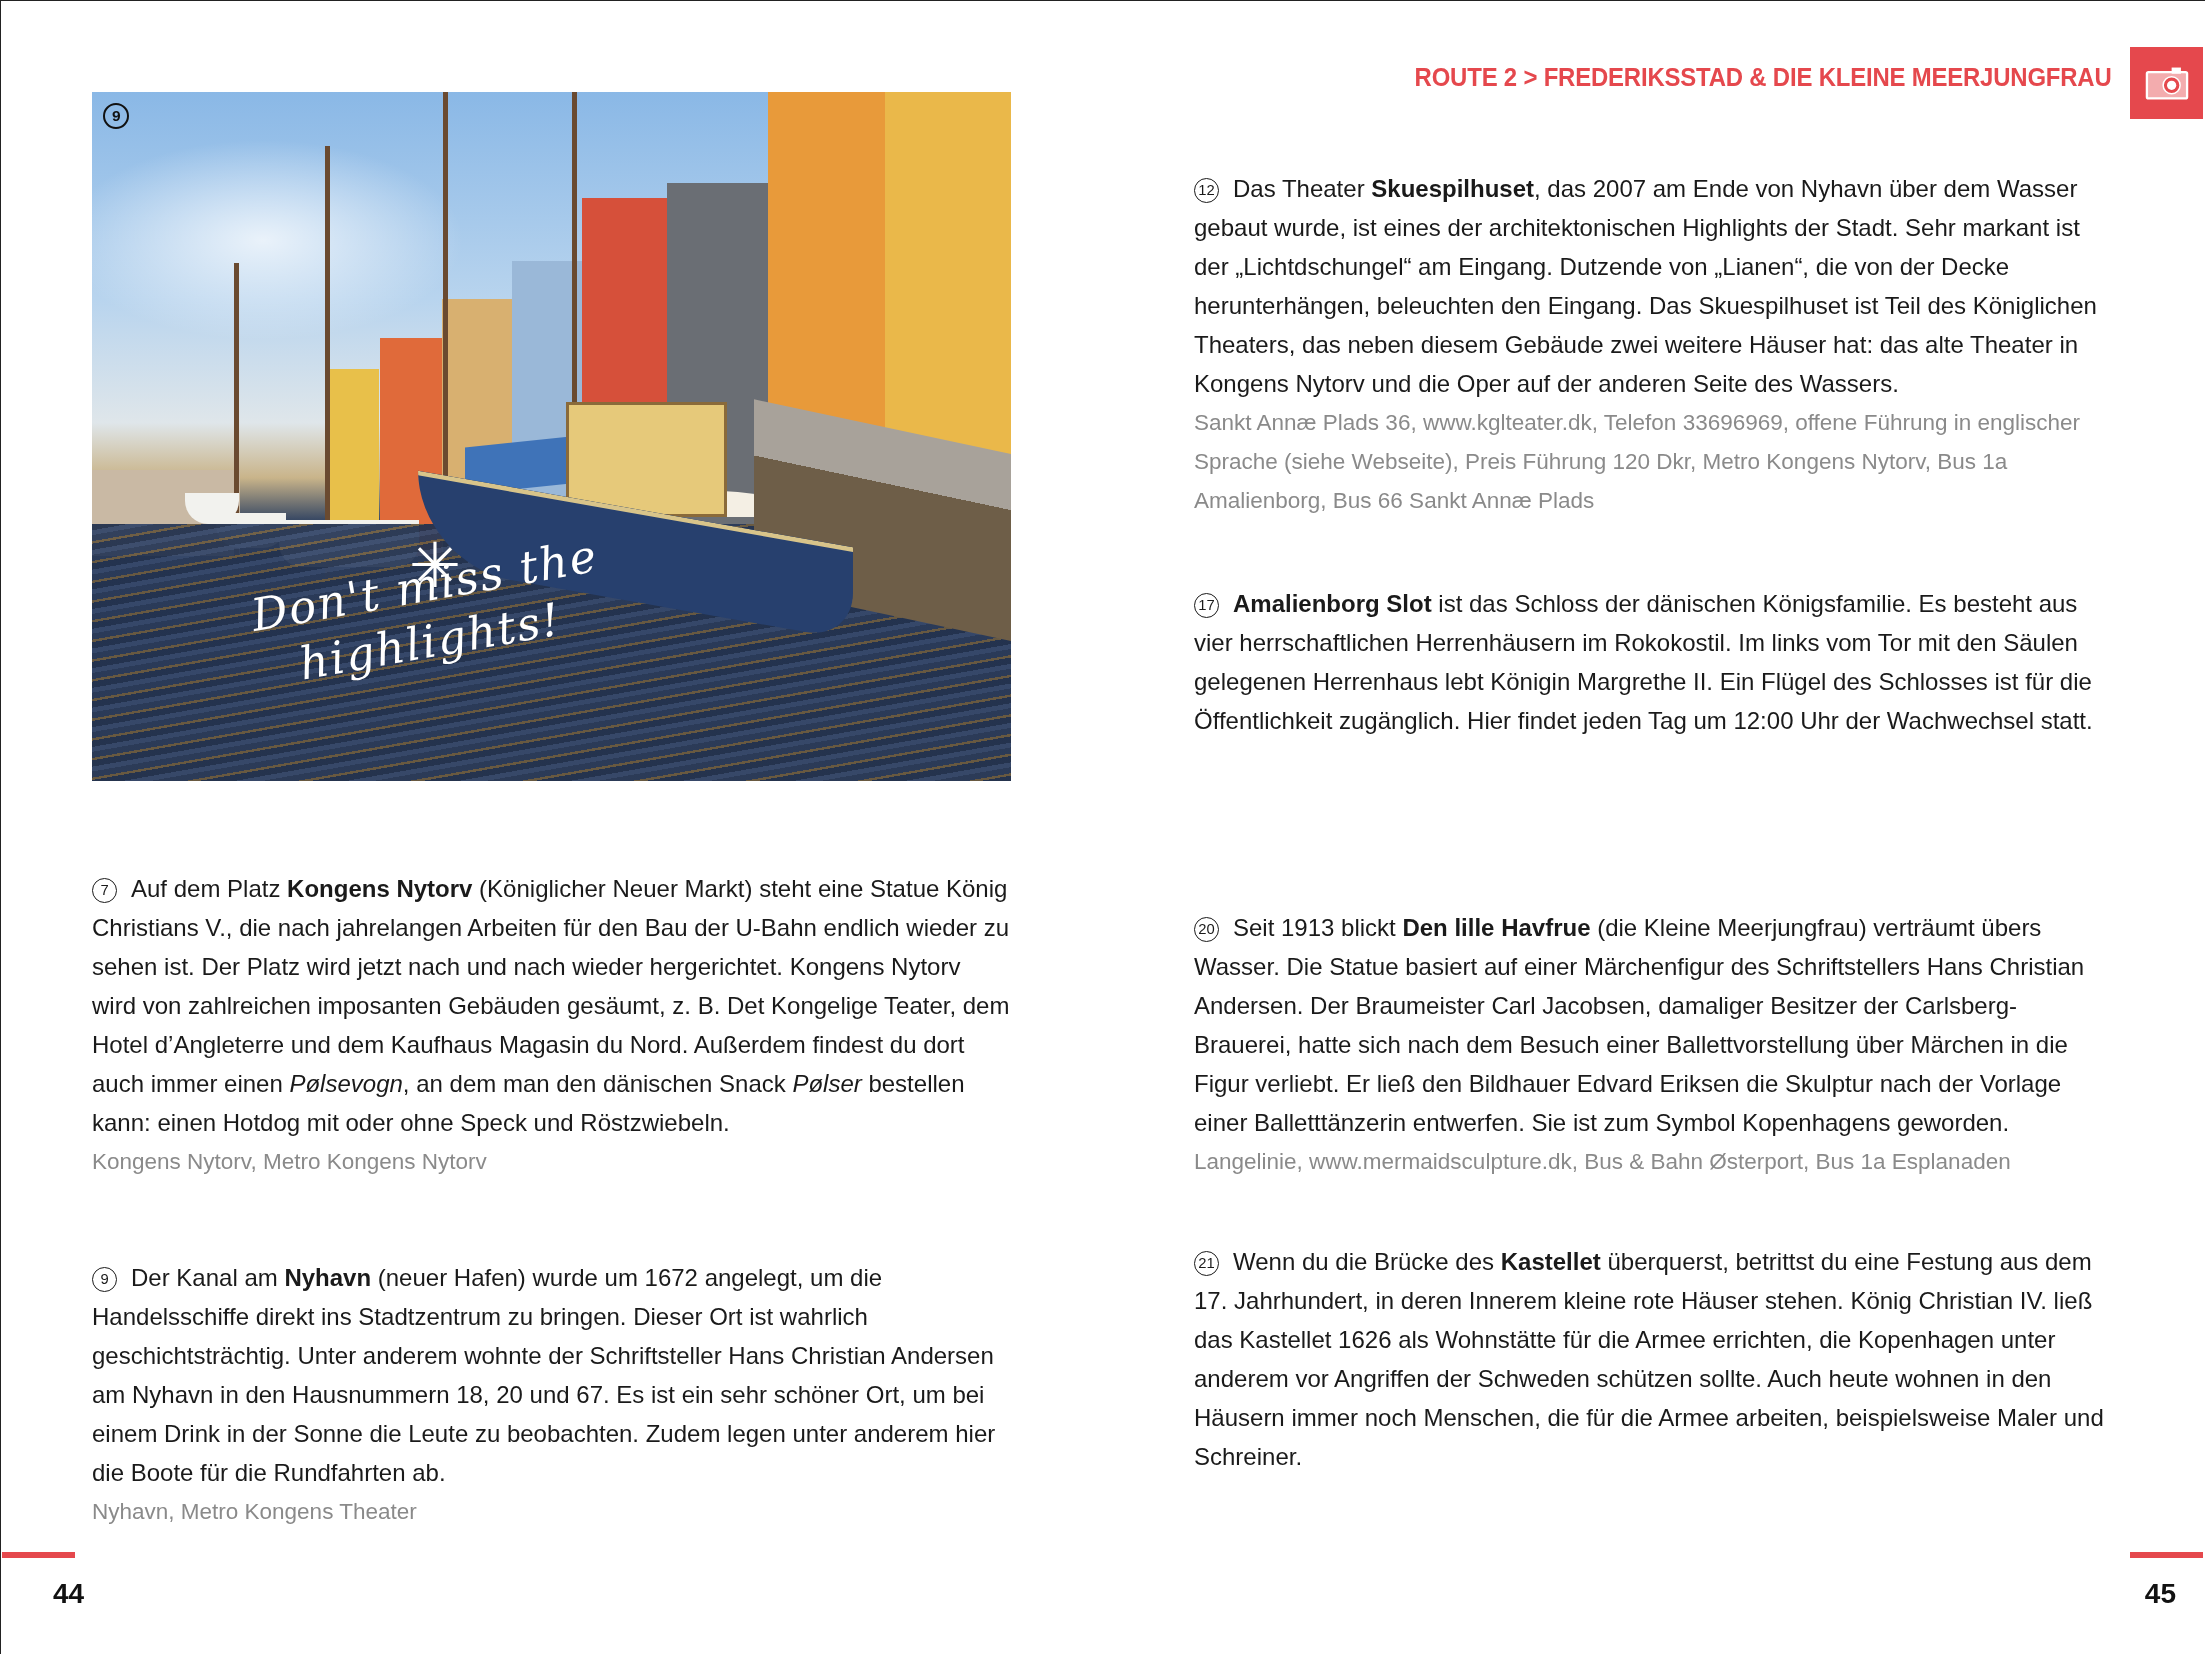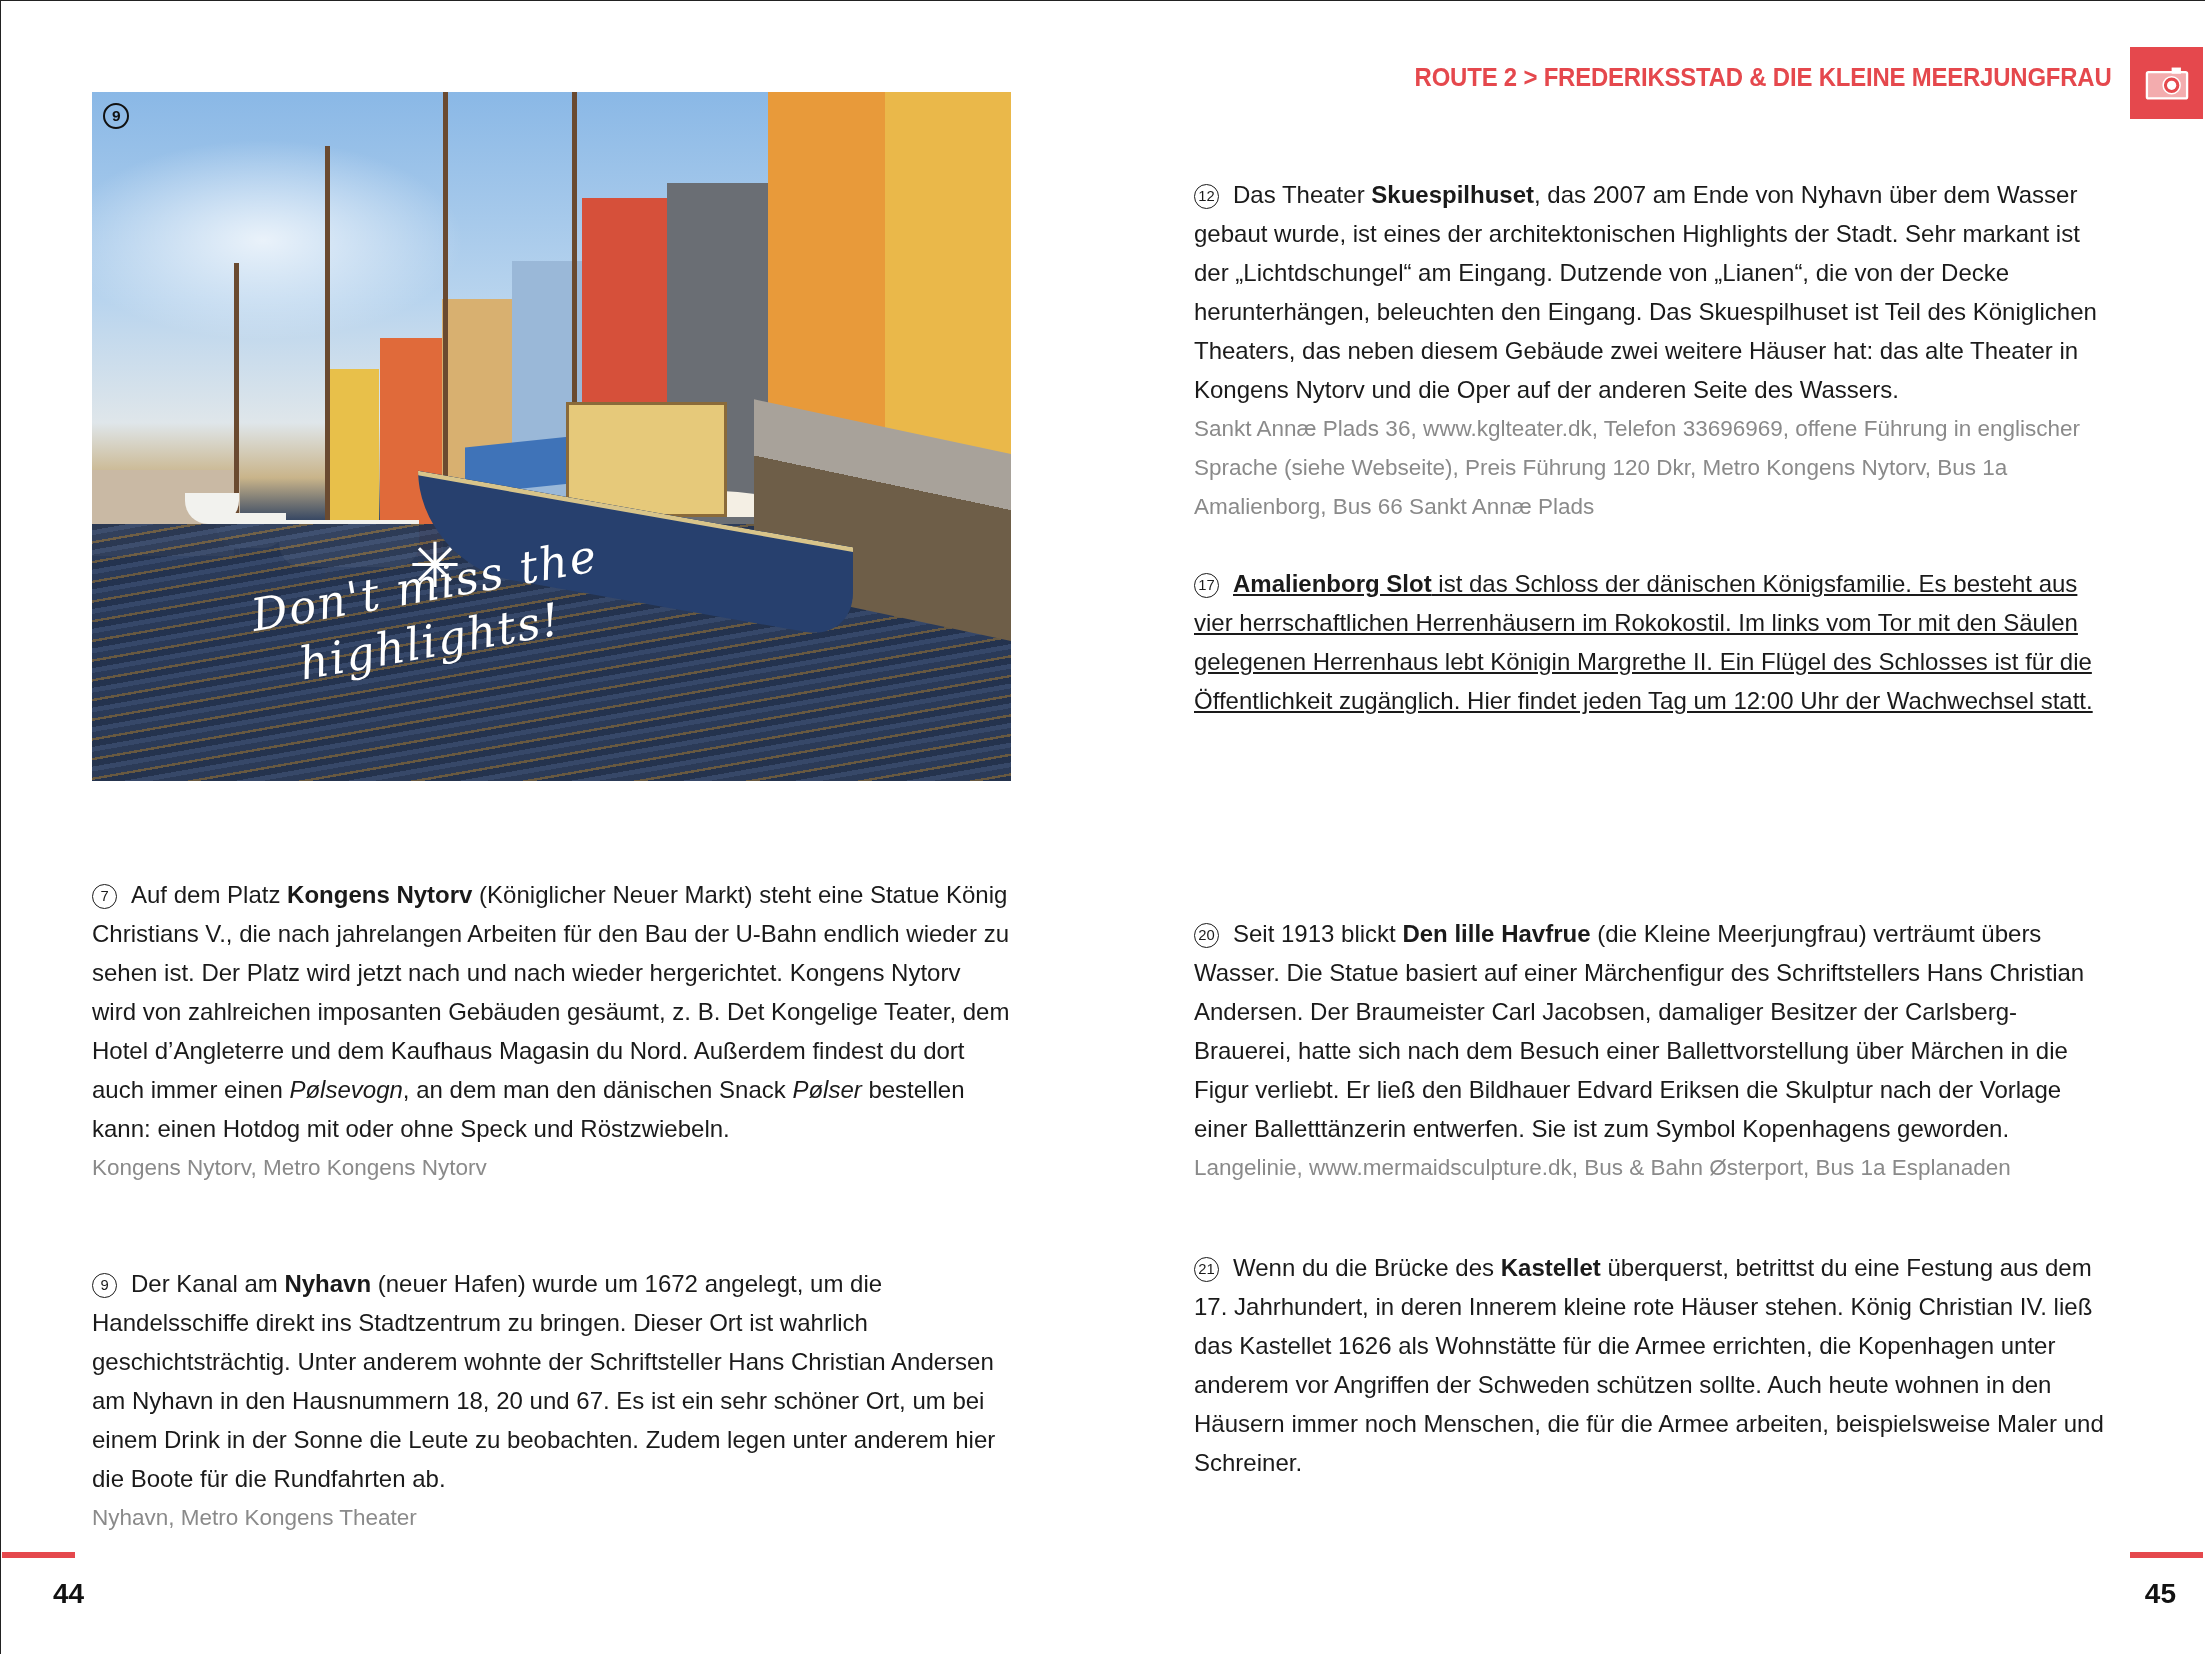--- a/index.html
+++ b/index.html
@@ -33,21 +33,21 @@
       font-style: italic; font-size: 45px; line-height: 1.25; transform: rotate(-10deg); transform-origin: left top;
       text-shadow: 0 0 1.6px rgba(0,0,0,0.2); letter-spacing: 1.6px;
     }
     .photo .star { position:absolute; left: 317px; top: 443px; color:#fff; font-size: 62px; line-height:1; }
     .photo .badge {
       position: absolute; left: 11px; top: 11px; width: 26.4px; height: 26.4px; border: 2.3px solid #111; border-radius: 50%;
       font-weight: bold; font-size: 15.5px; display: flex; align-items: center; justify-content: center; color: #111; box-sizing: border-box;
     }
 
     
-    .entry { position: absolute; font-size: 24px; line-height: 39px; color: #1a1a1a; margin-top: 6px; }
+    .entry { position: absolute; font-size: 24px; line-height: 39px; color: #1a1a1a; }
     .entry .num {
       display: inline-flex; align-items: center; justify-content: center; width: 25px; height: 25px;
       border: 1.6px solid #1a1a1a; border-radius: 50%; font-size: 14.8px; line-height: 1; box-sizing: border-box;
       vertical-align: 2.3px; margin-right: 14px;
     }
     .entry b { font-weight: bold; }
     .entry i { font-style: italic; }
     .entry .info { color: #8a8a8a; font-size: 22.5px; }
 
     .left-col { left: 92px; width: 919px; }
@@ -136,21 +136,21 @@
       <rect x="34" y="2" width="12" height="8" fill="#fff"></rect>
       <circle cx="34" cy="25" r="11" fill="#e5484d" stroke="#fff" stroke-width="2"></circle>
       <circle cx="34" cy="25" r="6" fill="#fff"></circle>
     </svg>
   </div>
 </div>
 <div class="entry right-col" id="right-entry-0" style="top:169px;">
     <div><span class="num">12</span><span>Das Theater </span><b>Skuespilhuset</b><span>, das 2007 am Ende von Nyhavn über dem Wasser gebaut wurde, ist eines der architektonischen Highlights der Stadt. Sehr markant ist der „Lichtdschungel“ am Eingang. Dutzende von „Lianen“, die von der Decke herunterhängen, beleuchten den Eingang. Das Skuespilhuset ist Teil des Königlichen Theaters, das neben diesem Gebäude zwei weitere Häuser hat: das alte Theater in Kongens Nytorv und die Oper auf der anderen Seite des Wassers.</span></div>
     <div class="info">Sankt Annæ Plads 36, www.kglteater.dk, Telefon 33696969, offene Führung in englischer Sprache (siehe Webseite), Preis Führung 120 Dkr, Metro Kongens Nytorv, Bus 1a Amalienborg, Bus 66 Sankt Annæ Plads</div>
   </div>
-<div class="entry right-col" id="right-entry-1" style="top:558px;text-decoration:underline;">
+<div class="entry right-col" id="right-entry-1" style="top:584px;">
     <div><span class="num">17</span><b>Amalienborg Slot</b><span> ist das Schloss der dänischen Königsfamilie. Es besteht aus vier herrschaftlichen Herrenhäusern im Rokokostil. Im links vom Tor mit den Säulen gelegenen Herrenhaus lebt Königin Margrethe II. Ein Flügel des Schlosses ist für die Öffentlichkeit zugänglich. Hier findet jeden Tag um 12:00 Uhr der Wachwechsel statt.</span></div>
   </div>
 <div class="entry right-col" id="right-entry-2" style="top:908px;">
     <div><span class="num">20</span><span>Seit 1913 blickt </span><b>Den lille Havfrue</b><span> (die Kleine Meerjungfrau) verträumt übers Wasser. Die Statue basiert auf einer Märchenfigur des Schriftstellers Hans Christian Andersen. Der Braumeister Carl Jacobsen, damaliger Besitzer der Carlsberg-Brauerei, hatte sich nach dem Besuch einer Ballettvorstellung über Märchen in die Figur verliebt. Er ließ den Bildhauer Edvard Eriksen die Skulptur nach der Vorlage einer Balletttänzerin entwerfen. Sie ist zum Symbol Kopenhagens geworden.</span></div>
     <div class="info">Langelinie, www.mermaidsculpture.dk, Bus &amp; Bahn Østerport, Bus 1a Esplanaden</div>
   </div>
 <div class="entry right-col" id="right-entry-3" style="top:1242px;">
     <div><span class="num">21</span><span>Wenn du die Brücke des </span><b>Kastellet</b><span> überquerst, betrittst du eine Festung aus dem 17. Jahrhundert, in deren Innerem kleine rote Häuser stehen. König Christian IV. ließ das Kastellet 1626 als Wohnstätte für die Armee errichten, die Kopenhagen unter anderem vor Angriffen der Schweden schützen sollte. Auch heute wohnen in den Häusern immer noch Menschen, die für die Armee arbeiten, beispielsweise Maler und Schreiner.</span></div>
   </div>
 

